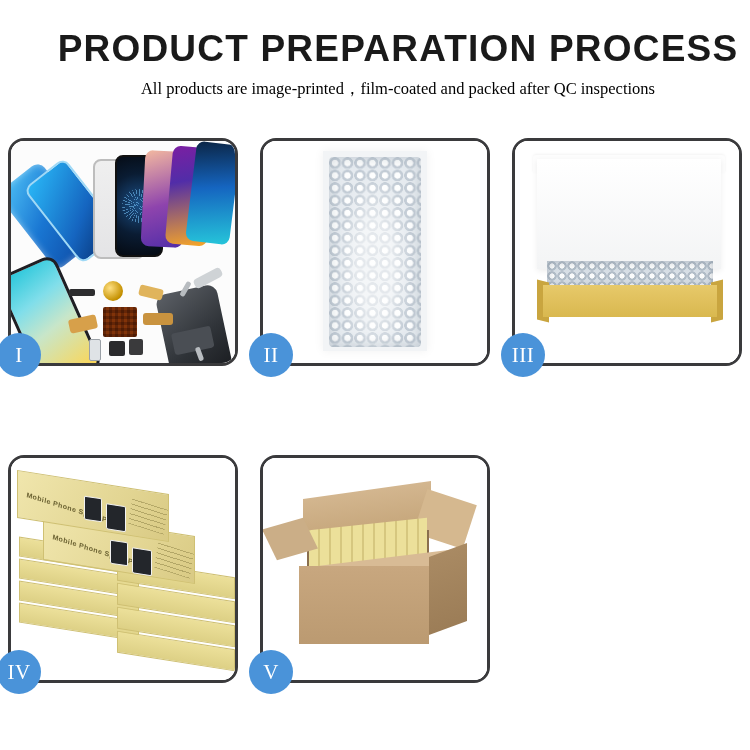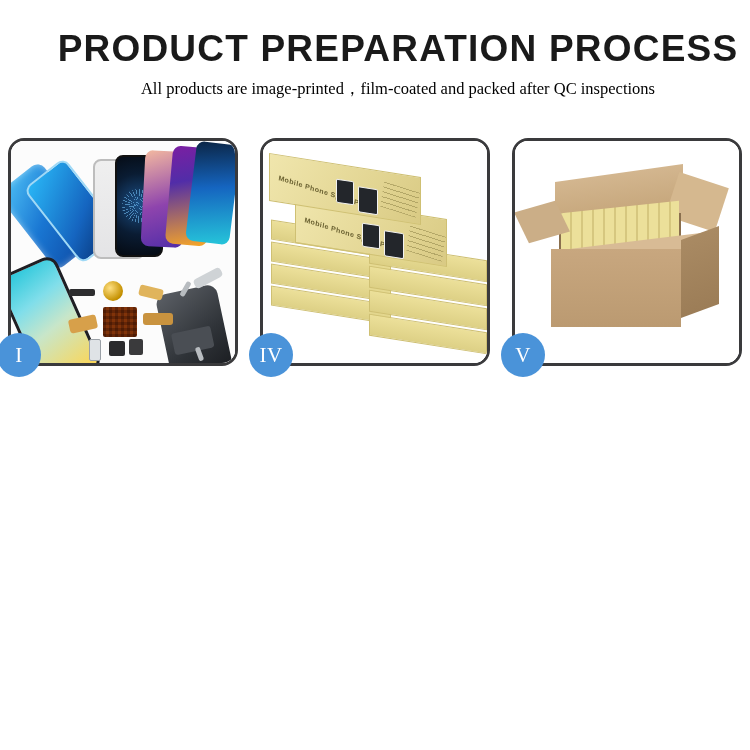--- a/index.html
+++ b/index.html
@@ -436,21 +436,43 @@
           <div class="part p-chip2"></div>
           <div class="part p-chip3"></div>
           <div class="part p-scr1"></div>
           <div class="part p-scr2"></div>
           <div class="part p-tool"></div>
         </div>
       </div>
       <div class="badge">I</div>
     </div>
 
-
+    <div class="panel">
+      <div class="panel-inner">
+        <div class="scene2">
+          <div class="wrap-sheet"></div>
+          <div class="bubbles"></div>
+        </div>
+      </div>
+      <div class="badge">II</div>
+    </div>
+
+    <div class="panel">
+      <div class="panel-inner">
+        <div class="scene3">
+          <div class="b3-lid-flap"></div>
+          <div class="b3-lid"></div>
+          <div class="b3-wrap"></div>
+          <div class="b3-left-tab"></div>
+          <div class="b3-right-tab"></div>
+          <div class="b3-front"></div>
+        </div>
+      </div>
+      <div class="badge">III</div>
+    </div>
 
     <div class="panel">
       <div class="panel-inner">
         <div class="scene4">
           <div class="stack">
 
             <div class="sbox" style="left:6px; top:74px; width:118px; height:18px; transform: skewY(9deg);"></div>
             <div class="sbox" style="left:6px; top:96px; width:118px; height:18px; transform: skewY(9deg);"></div>
             <div class="sbox" style="left:6px; top:118px; width:118px; height:18px; transform: skewY(9deg);"></div>
             <div class="sbox" style="left:6px; top:140px; width:118px; height:18px; transform: skewY(9deg);"></div>

